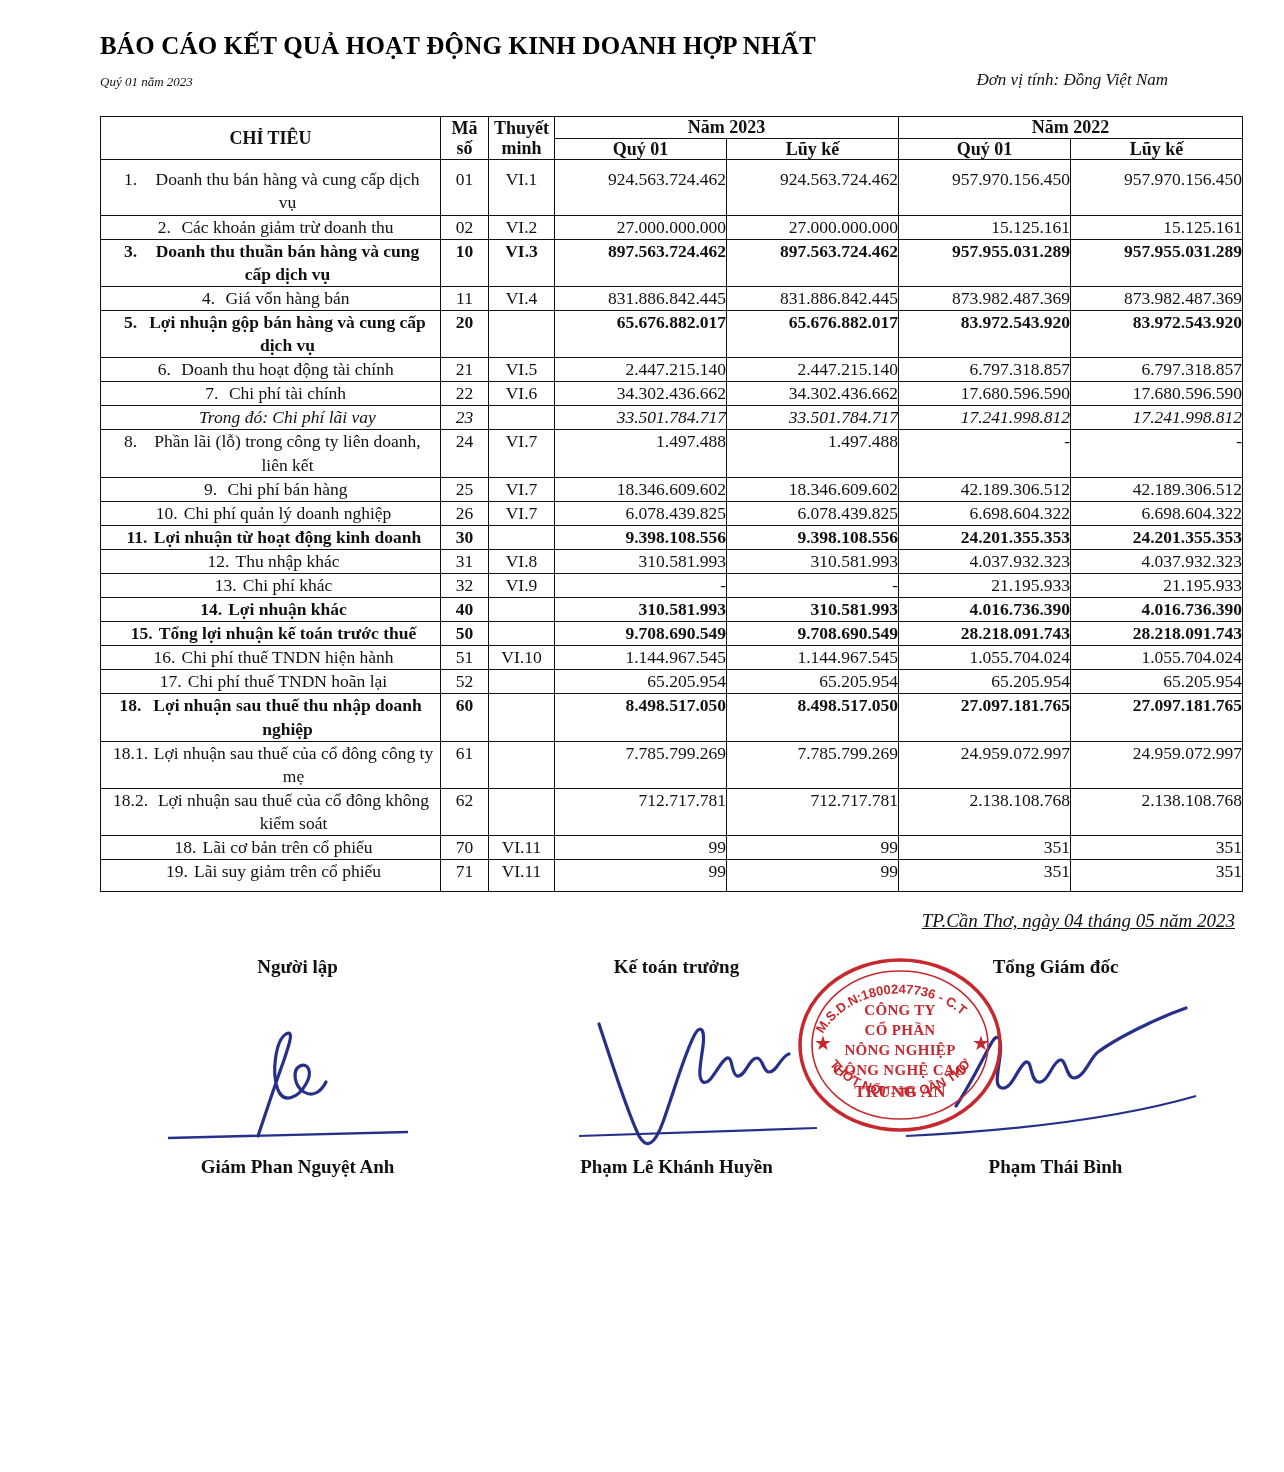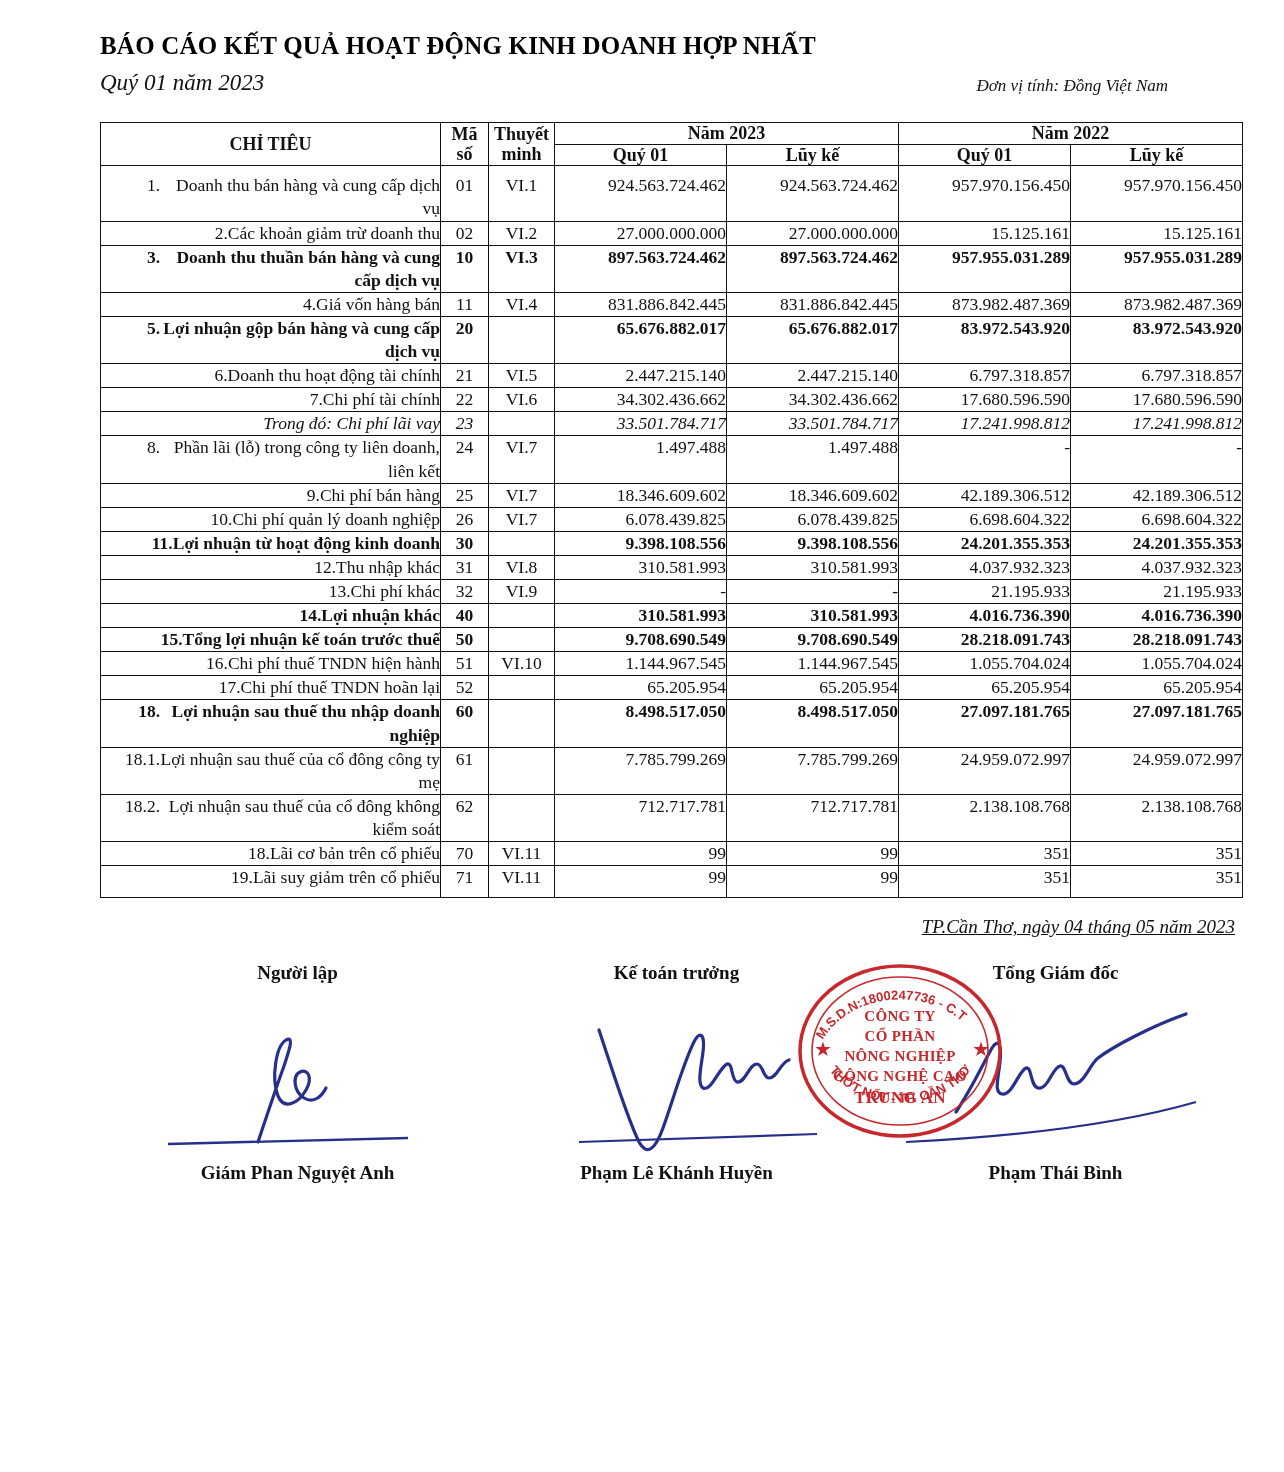--- a/index.html
+++ b/index.html
@@ -32,21 +32,21 @@
   }
   .subhead {
     display: flex;
     justify-content: space-between;
     align-items: flex-end;
     margin: 10px 0 0 40px;
     padding-right: 24px;
   }
   .period {
     font-style: italic;
-    font-size: 23px;
+    font-size: 13px;
   }
   .unit {
     font-style: italic;
     font-size: 17px;
   }
   
   table.fin {
     border-collapse: collapse;
     margin: 26px 0 0 40px;
     width: 994px;
@@ -74,21 +74,21 @@
     border-right: 1px solid #111;
     border-top: none;
     border-bottom: none;
     padding: 2px 6px 2px 6px;
     vertical-align: top;
     line-height: 1.32;
   }
   tbody tr:first-child td { padding-top: 8px; }
   tbody tr:last-child td { padding-bottom: 8px; }
   td.ct {
-    text-align: right;
+    text-align: center;
     padding-left: 10px;
   }
   td.ma, td.tm {
     text-align: center;
   }
   td.num {
     text-align: right;
     padding-right: 12px;
     white-space: nowrap;
   }

